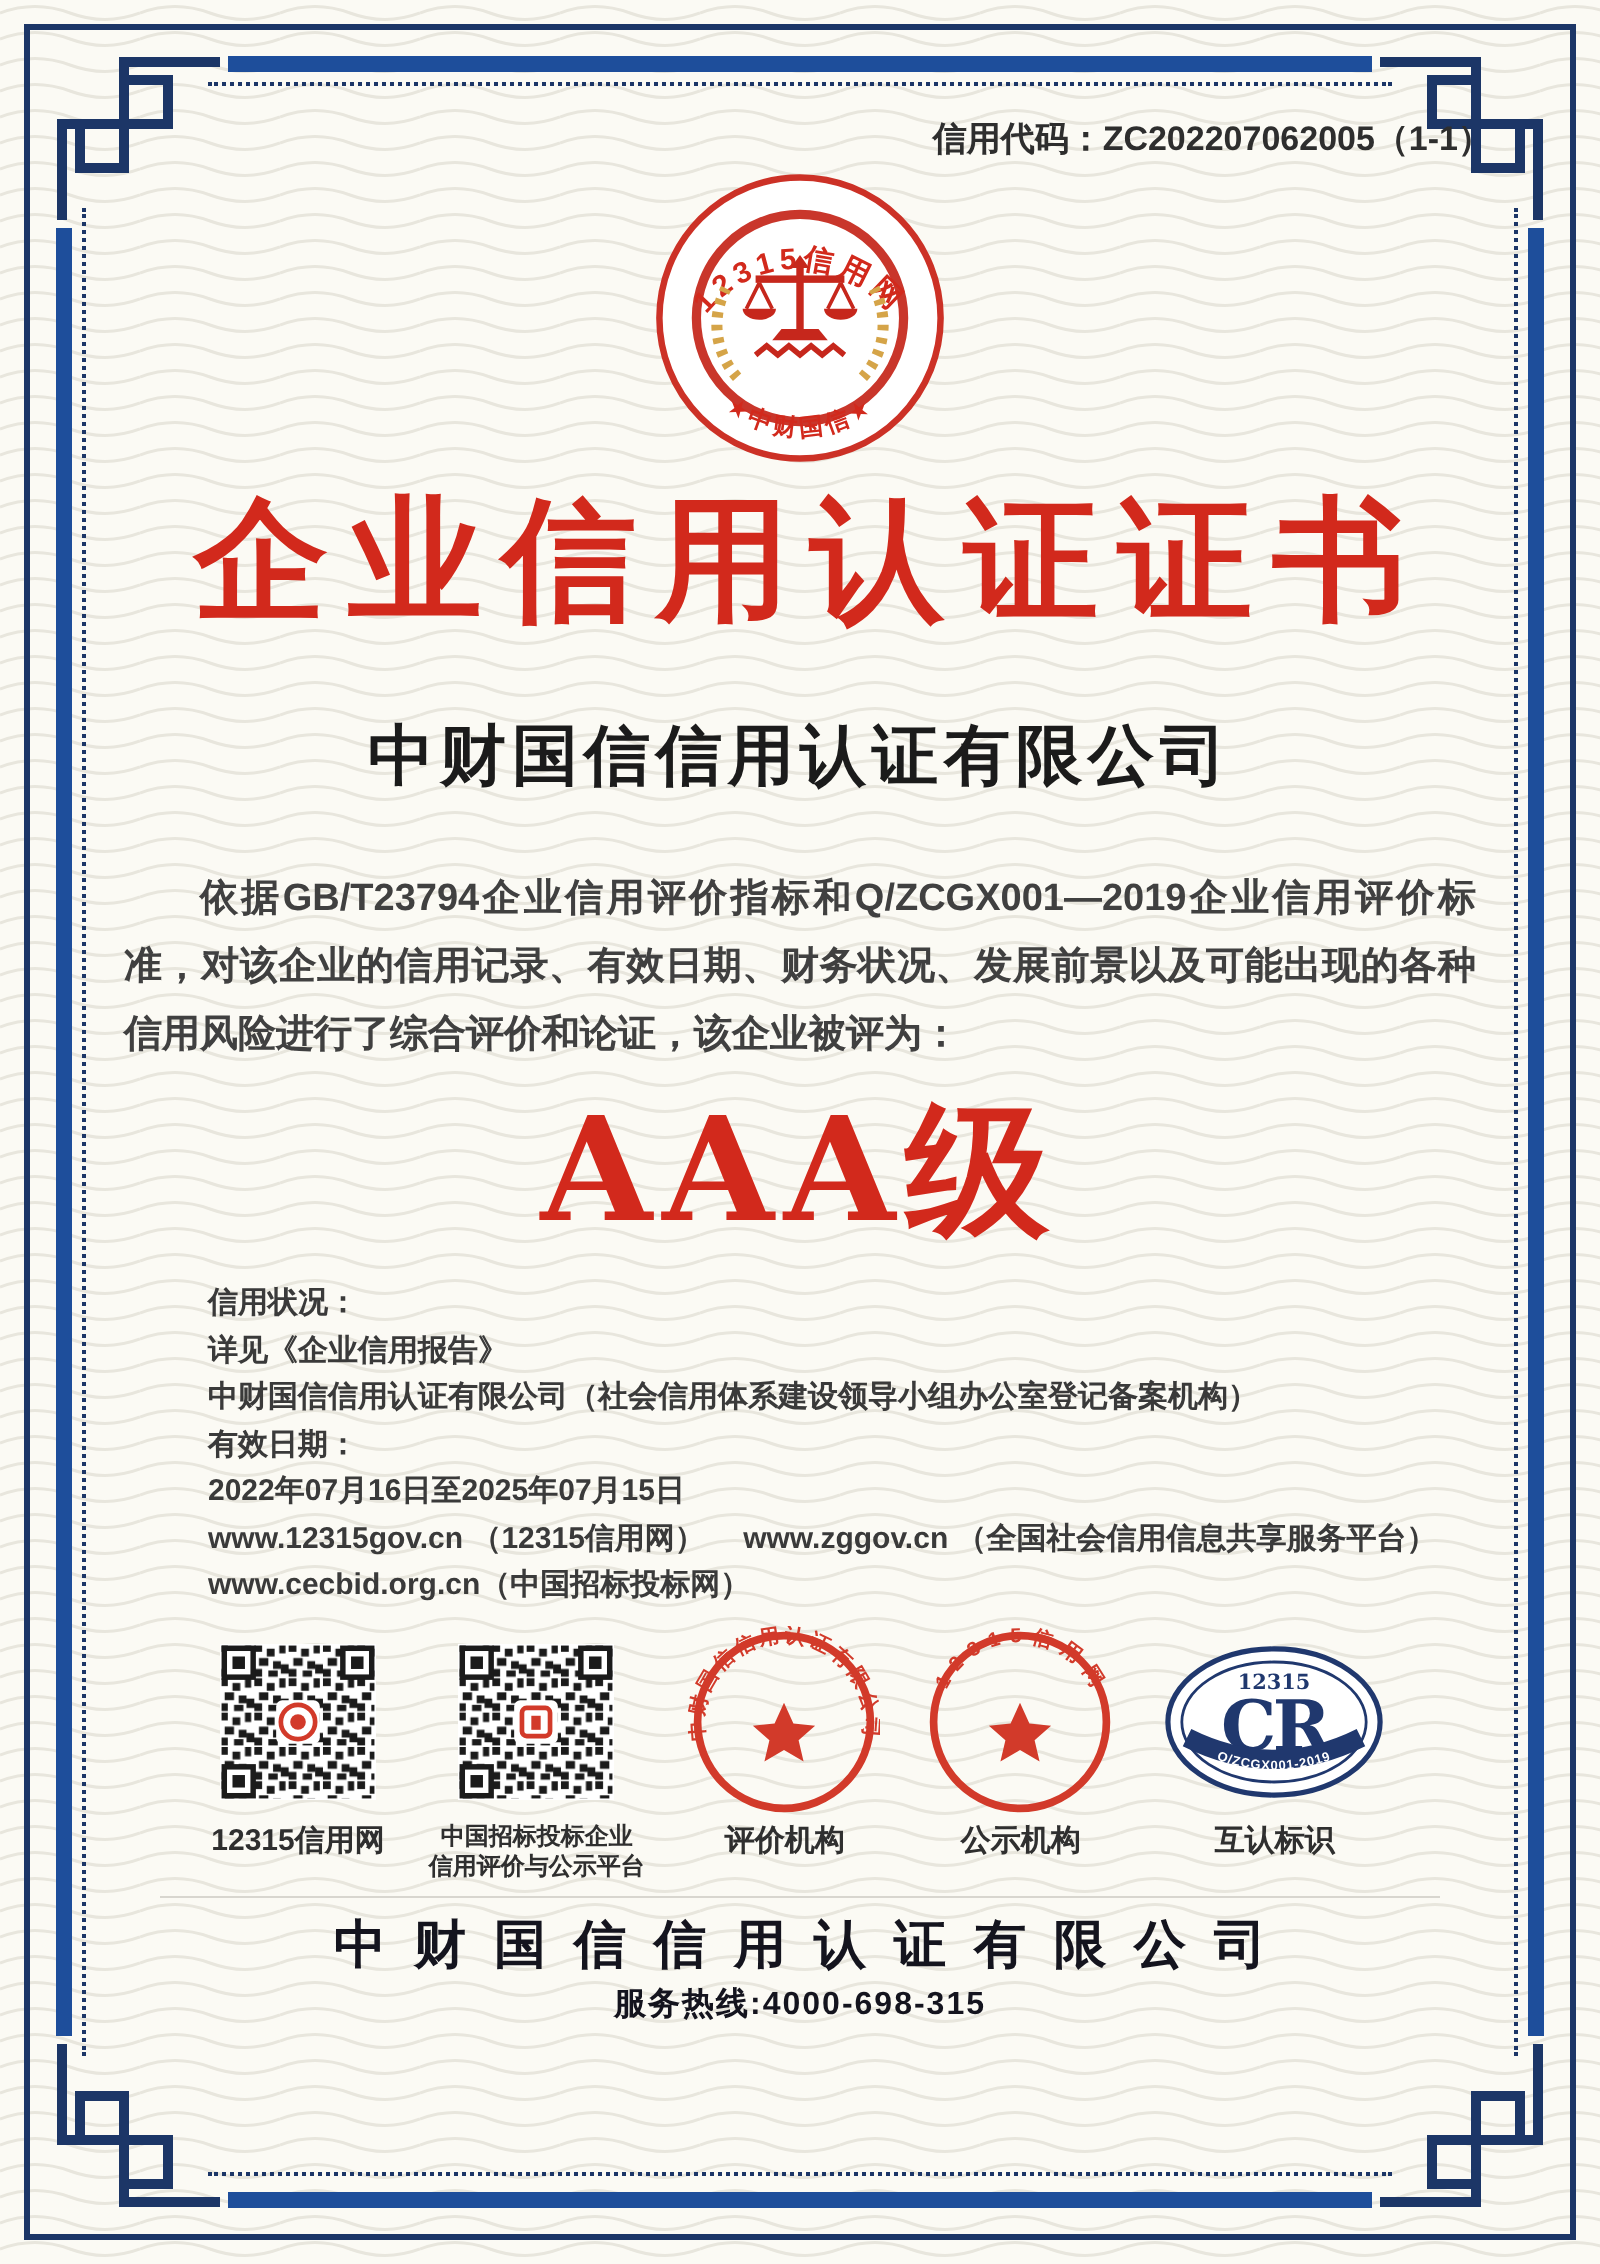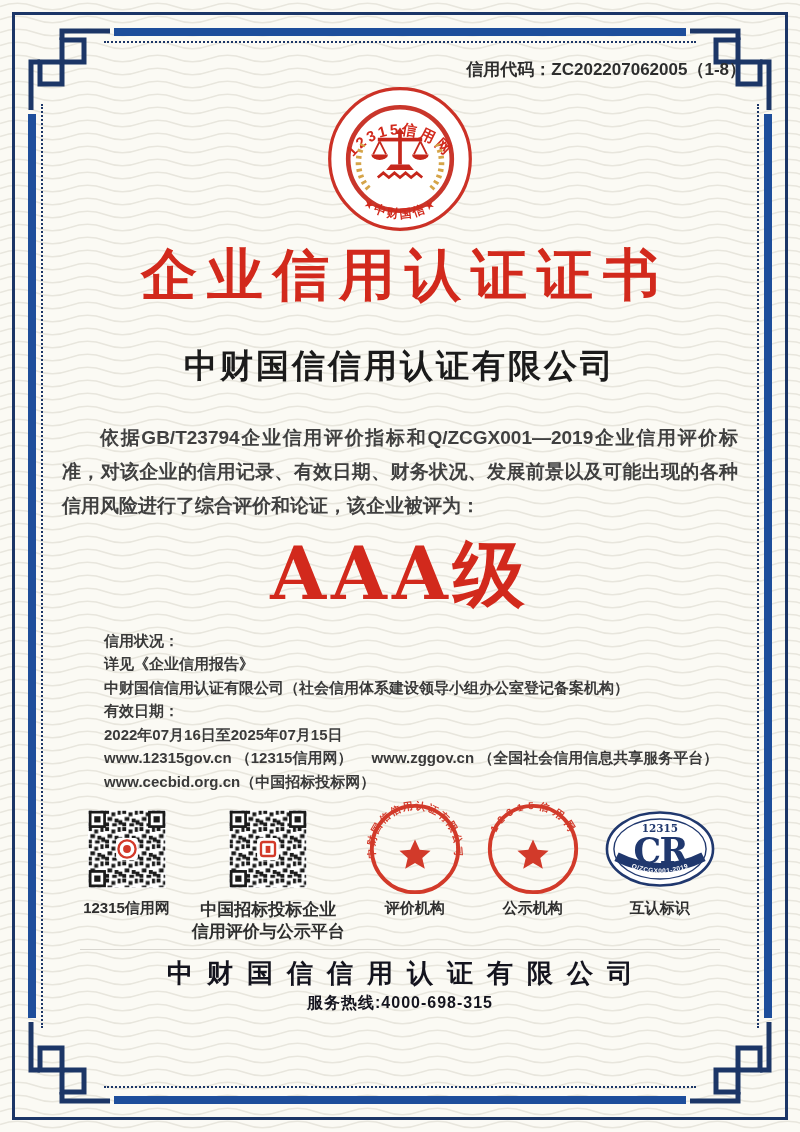--- a/index.html
+++ b/index.html
@@ -26,30 +26,30 @@
   .corner svg{width:100%;height:100%;display:block}
   .c-tl{top:0;left:0}
   .c-tr{top:0;right:0;transform:scaleX(-1)}
   .c-bl{bottom:0;left:0;transform:scaleY(-1)}
   .c-br{bottom:0;right:0;transform:scale(-1,-1)}
 
   
   .content{position:absolute;inset:46px;z-index:2;text-align:center;color:var(--ink)}
   .credit-code{margin:12px 8px 0 0;text-align:right;font-size:17px;font-weight:bold;color:#2e2e2e}
   .emblem{width:148px;height:148px;margin:4px auto 0;display:block}
-  .cert-title{margin-top:12px;font-size:56px;line-height:1.06;font-weight:bold;color:var(--red);letter-spacing:10px;text-indent:10px;white-space:nowrap}
+  .cert-title{margin-top:12px;font-size:67px;line-height:1.06;font-weight:bold;color:var(--red);letter-spacing:10px;text-indent:10px;white-space:nowrap}
   .company{margin-top:40px;font-size:33px;font-weight:bold;color:#1b1b1b;letter-spacing:3px}
   .paragraph{margin:32px auto 0;width:676px;text-align:justify;text-indent:2em;font-size:19px;font-weight:600;color:#404040;line-height:1.78}
   .rating{margin-top:12px;font-family:"DejaVu Serif","Liberation Serif",serif;font-size:72px;line-height:1.08;font-weight:bold;color:var(--red);letter-spacing:5px}
   .details{margin:16px 0 0 58px;text-align:left;font-size:15px;font-weight:bold;color:#3a3a3a;line-height:23.5px}
   .stamps{margin-top:8px;display:flex;justify-content:center;align-items:flex-start;gap:22px}
   .stamp{display:flex;flex-direction:column;align-items:center}
   .stamp-art{height:96px;display:flex;align-items:center}
   .stamp-label{margin-top:2px;font-size:15px;font-weight:bold;color:#2f2f2f}
-  .stamp-label.small{font-size:17px;line-height:1.3}
+  .stamp-label.small{font-size:12px;line-height:1.3}
   .qr{width:78px;height:78px}
   .round-seal{width:96px;height:96px}
   .oval-seal{width:114px;height:80px}
   .divider{margin:6px auto 0;width:640px;border-top:1px solid #d8d6cf}
   .footer-company{margin-top:6px;font-size:26px;font-weight:bold;color:#14141e;letter-spacing:14px;text-indent:14px;white-space:nowrap}
   .footer-hotline{margin-top:2px;font-size:16px;font-weight:bold;color:#14141e;letter-spacing:1px}
 </style>
 </head>
 <body>
 
@@ -123,21 +123,21 @@
       <path d="M110 31 H62 V40"></path>
           <path d="M31 110 V62 H40"></path>
       <rect x="62" y="40" width="22" height="22"></rect>
           <rect x="40" y="62" width="22" height="22"></rect>
     </g>
       </svg>
   </div>
 
   <div class="content">
 
-    <div class="credit-code">信用代码：ZC202207062005（1-8）</div>
+    <div class="credit-code">信用代码：ZC202207062005（1-1）</div>
 
     <svg class="emblem" viewBox="0 0 160 160">
       <circle cx="80" cy="80" r="76" style="fill:#fff;stroke:#cc3126" stroke-width="3.5"></circle>
       <circle cx="80" cy="80" r="56" style="fill:#fff;stroke:#c9362b" stroke-width="5"></circle>
       <path id="embTop" d="M 19,98 A 64,64 0 0 1 141,98" fill="none"></path>
       <path id="embBot" d="M 34,124 A 64,64 0 0 0 126,124" fill="none"></path>
       <text style="fill:var(--red);font-weight:bold;font-size:16px" letter-spacing="3">
         <textPath href="#embTop" startOffset="50%" text-anchor="middle">12315信用网</textPath>
       </text>
       <text style="fill:var(--red);font-weight:bold;font-size:13px" letter-spacing="2">

